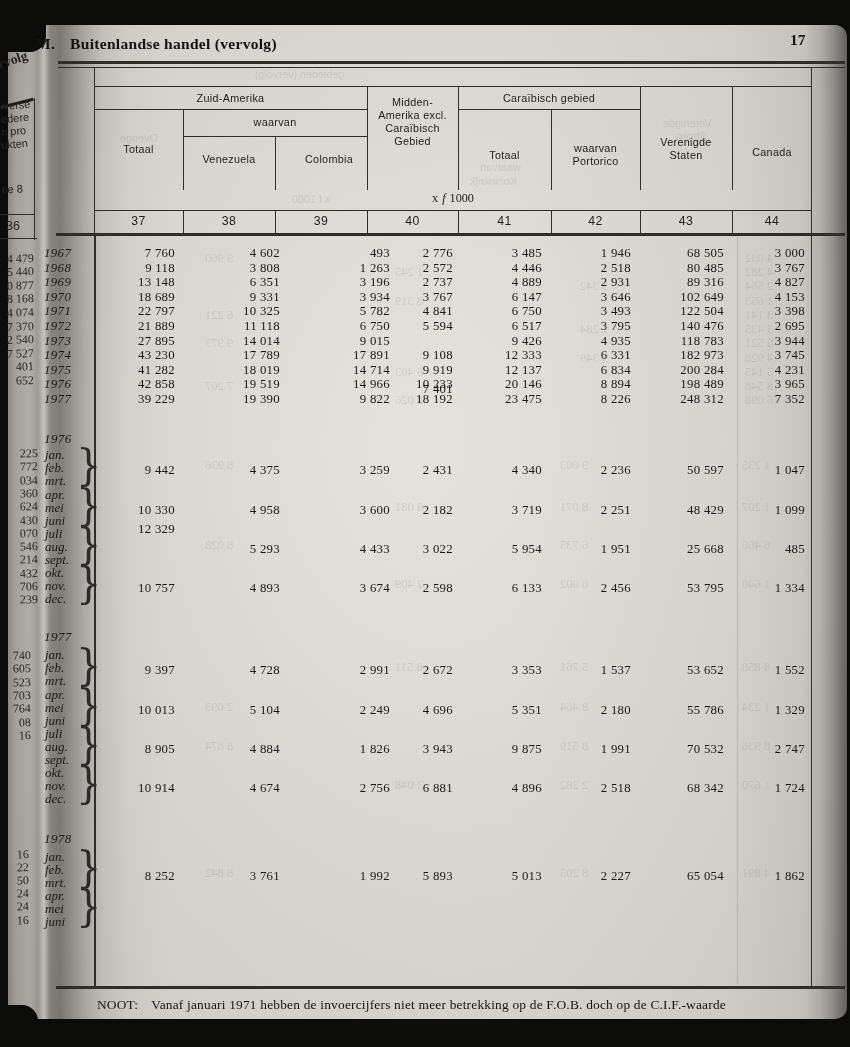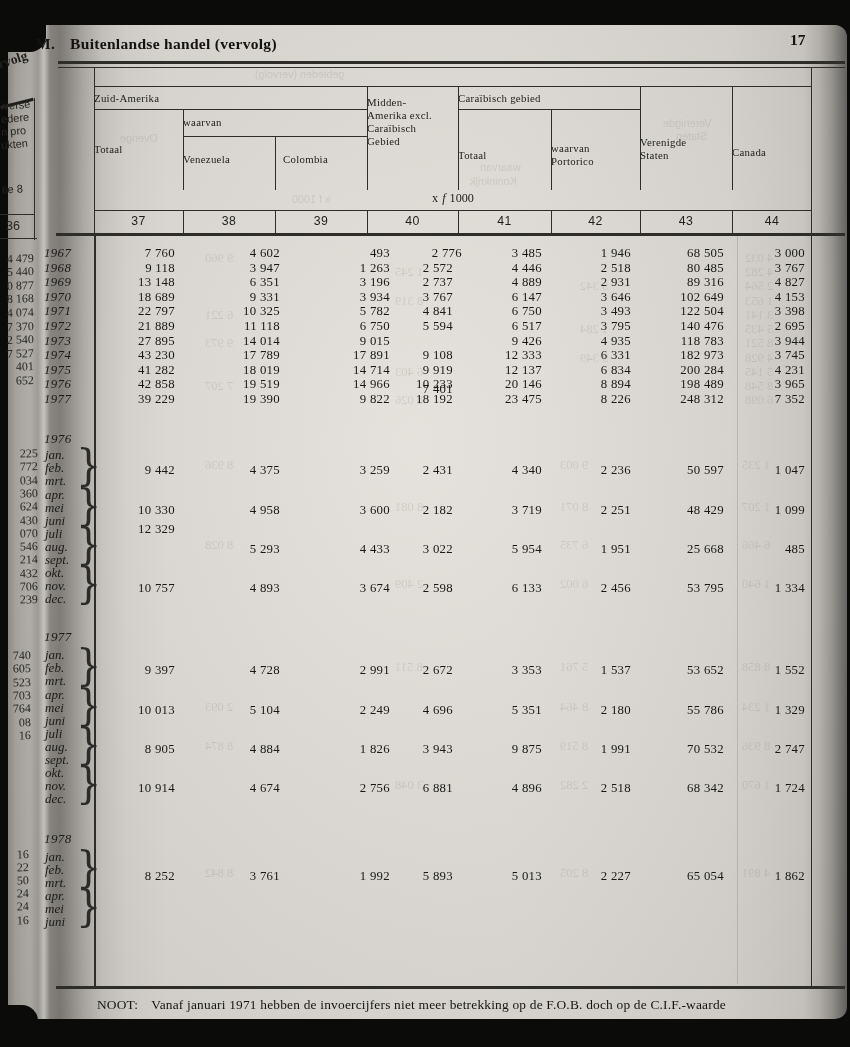--- a/index.html
+++ b/index.html
@@ -14,22 +14,22 @@
         #e2dfd9 160px,#e4e1db 500px,#e0ddd7 720px,#d6d3cd 795px,#bfbcb6 812px,#a09d98 824px,
         #82807c 832px,#6b6966 839px);}
   .corner-tl{position:absolute;left:0;top:0;width:46px;height:52px;background:#0b0b0a;border-radius:0 0 16px 0;}
   .corner-bl{position:absolute;left:0;bottom:0;width:38px;height:42px;background:#0b0b0a;border-radius:0 16px 0 0;}
   .ln{position:absolute;background:#2e2d2a;}
   .heading{position:absolute;left:36px;top:35px;font-weight:bold;font-size:15.5px;letter-spacing:0.3px;color:#141312;}
   .heading .sec{margin-right:15px;}
   .pagenum{position:absolute;left:790px;top:31px;font-weight:bold;font-size:15.5px;color:#141312;}
   .t-title{position:absolute;left:94px;top:70px;width:718px;text-align:center;
     font-family:"Liberation Sans",sans-serif;font-size:11.3px;letter-spacing:0.4px;color:#222120;}
-  .hcell{position:absolute;font-family:Liberation Serif, serif;font-size:10.8px;
-    color:#222120;letter-spacing:0.3px;line-height:13px;}
+  .hcell{position:absolute;font-family:Liberation Sans, sans-serif;font-size:10.8px;
+    text-align:center;color:#222120;letter-spacing:0.3px;line-height:13px;}
   .unit{position:absolute;left:94px;top:191px;width:718px;text-align:center;font-size:12.2px;color:#1d1c1a;}
   .unit .cur{font-style:italic;margin:0 4px;}
   .colnum{position:absolute;font-family:"Liberation Sans",sans-serif;font-size:12.3px;
     text-align:center;color:#1f1e1d;letter-spacing:0.5px;}
   .num{position:absolute;font-size:12.8px;text-align:right;width:110px;letter-spacing:0.3px;white-space:nowrap;color:#191816;}
   .yr{position:absolute;font-style:italic;font-size:12.8px;letter-spacing:0.4px;color:#1b1a18;}
   .mon{position:absolute;font-style:italic;font-size:13px;color:#1b1a18;}
   .brace{position:absolute;font-size:40px;font-weight:200;transform:scaleY(1.06);
     color:#2c2b29;font-family:"DejaVu Serif",serif;line-height:40px;}
   .ghost{position:absolute;transform:scaleX(-1);opacity:0.17;color:#6f6c66;font-size:12.5px;white-space:nowrap;}
@@ -130,28 +130,28 @@
       <span class="colnum" style="left: 275px; width: 92px; top: 214px;">39</span>
       <span class="colnum" style="left: 367px; width: 91px; top: 214px;">40</span>
       <span class="colnum" style="left: 458px; width: 93px; top: 214px;">41</span>
       <span class="colnum" style="left: 551px; width: 89px; top: 214px;">42</span>
       <span class="colnum" style="left: 640px; width: 92px; top: 214px;">43</span>
       <span class="colnum" style="left: 732px; width: 80px; top: 214px;">44</span>
       <span class="yr" style="left: 44px; top: 246px;">1967</span>
       <span class="num" style="left: 65px; top: 246px;">7 760</span>
       <span class="num" style="left: 170px; top: 246px;">4 602</span>
       <span class="num" style="left: 280px; top: 246px;">493</span>
-      <span class="num" style="left: 352px; top: 246px;">2 776</span>
+      <span class="num" style="left: 343px; top: 246px;">2 776</span>
       <span class="num" style="left: 432px; top: 246px;">3 485</span>
       <span class="num" style="left: 521px; top: 246px;">1 946</span>
       <span class="num" style="left: 614px; top: 246px;">68 505</span>
       <span class="num" style="left: 695px; top: 246px;">3 000</span>
       <span class="yr" style="left: 44px; top: 260.6px;">1968</span>
       <span class="num" style="left: 65px; top: 260.6px;">9 118</span>
-      <span class="num" style="left: 170px; top: 260.6px;">3 947</span>
+      <span class="num" style="left: 170px; top: 260.6px;">3 808</span>
       <span class="num" style="left: 280px; top: 260.6px;">1 263</span>
       <span class="num" style="left: 343px; top: 260.6px;">2 572</span>
       <span class="num" style="left: 432px; top: 260.6px;">4 446</span>
       <span class="num" style="left: 521px; top: 260.6px;">2 518</span>
       <span class="num" style="left: 614px; top: 260.6px;">80 485</span>
       <span class="num" style="left: 695px; top: 260.6px;">3 767</span>
       <span class="yr" style="left: 44px; top: 275.2px;">1969</span>
       <span class="num" style="left: 65px; top: 275.2px;">13 148</span>
       <span class="num" style="left: 170px; top: 275.2px;">6 351</span>
       <span class="num" style="left: 280px; top: 275.2px;">3 196</span>

